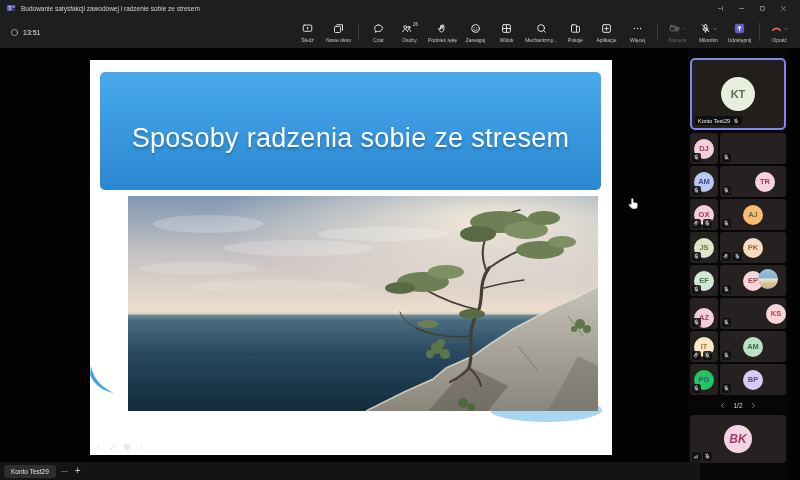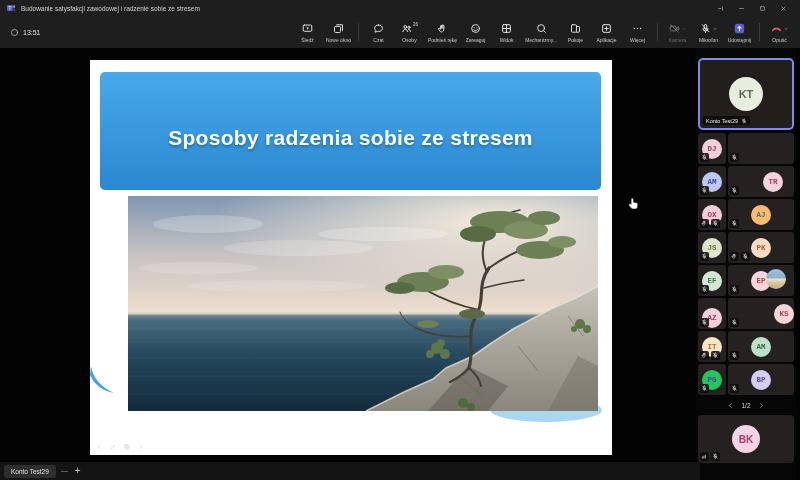--- a/index.html
+++ b/index.html
@@ -31,53 +31,53 @@
   .tbadge{font-size:4.5px;color:#d8d8d8;margin-top:-1px;}
   .chev{color:#ababab;margin-top:3px;}
   .tsep{width:1px;height:18px;background:#3d3d3d;margin:4px 4px 0;}
 
   
   .stage{position:absolute;top:48px;left:0;width:700px;height:414px;background:#030303;}
   .slide{position:absolute;left:90px;top:12px;width:522px;height:395px;background:#ffffff;}
   .slide-header{position:absolute;left:10px;top:12px;width:501px;height:118px;border-radius:5px;
     background:linear-gradient(180deg,var(--blue-top),var(--blue-bottom));
     display:flex;align-items:center;justify-content:center;z-index:2;}
-  .slide-title{color:#fff;font-size:21px;letter-spacing:.3px;padding-top:14px;
-    text-shadow:0 1.5px 2.5px rgba(15,60,105,.45);white-space:nowrap;font-weight:bold;}
+  .slide-title{color:#fff;font-size:27px;letter-spacing:.3px;padding-top:14px;
+    text-shadow:0 1.5px 2.5px rgba(15,60,105,.45);white-space:nowrap;}
   .photo{position:absolute;left:38px;top:136px;width:470px;height:215px;overflow:hidden;z-index:2;}
   .photo svg{width:470px;height:215px;display:block;}
   .swoosh{position:absolute;left:0;top:306px;width:24px;height:30px;z-index:1;}
   .swoosh-light{position:absolute;left:400px;top:338px;width:112px;height:24px;border-radius:50%;
     background:#a9d6f0;z-index:1;}
   .slide-controls{position:absolute;left:6px;bottom:5px;display:flex;gap:8px;color:#c9c9c9;z-index:3;}
   .cursor{position:absolute;left:628px;top:148px;width:11px;height:13px;z-index:6;}
 
   
-  .sidebar{position:absolute;right:4px;top:48px;width:100px;height:432px;background:#060606;box-sizing:border-box;}
+  .sidebar{position:absolute;right:12px;top:48px;width:100px;height:432px;background:#060606;box-sizing:border-box;}
   .featured{position:relative;height:72px;margin:10px 2px 3px;border:2px solid var(--active-border);
     border-radius:5px;background:#211e1c;display:flex;align-items:center;justify-content:center;box-sizing:border-box;}
   .pavatar{display:flex;align-items:center;justify-content:center;border-radius:50%;font-weight:bold;}
   .pavatar.big{width:34px;height:34px;font-size:11px;}
   .namepill{position:absolute;left:3px;bottom:3px;background:rgba(8,8,8,.68);border-radius:3px;
     padding:1.5px 3px;display:flex;align-items:center;gap:2.5px;font-size:5.5px;color:#f0f0f0;white-space:nowrap;}
   .namepill .icn{color:#e6e6e6;}
   .pgrid{display:grid;grid-template-columns:1fr 1fr;gap:2px;margin:0 2px;}
   .ptile{position:relative;height:31px;background:#242120;border-radius:3px;
     display:flex;align-items:center;justify-content:center;}
-  .pgrid .pavatar{width:20px;height:20px;font-size:7.5px;font-family:Liberation Mono, monospace;}
+  .pgrid .pavatar{width:20px;height:20px;font-size:7.5px;}
   .pavatar.photo{background:linear-gradient(180deg,#9fc3dc 0%,#86b4d2 42%,#e9e2cf 52%,#d9c49b 70%,#c4ad84 100%);}
   .badges{position:absolute;left:2px;bottom:2px;display:flex;gap:2px;}
   .pbadge{width:9px;height:9px;background:rgba(14,14,14,.88);border-radius:2px;
     display:flex;align-items:center;justify-content:center;color:#e9e9e9;}
   .pbadge svg{width:6.5px;height:6.5px;}
   .pager{height:14px;display:flex;align-items:center;justify-content:center;gap:7px;color:#d8d8d8;margin-top:3px;}
   .pcount{font-size:6.5px;}
   .selftile{position:relative;height:48px;margin:3px 2px 0;background:#242120;border-radius:4px;
     display:flex;align-items:center;justify-content:center;}
-  .pavatar.med{width:28px;height:28px;font-size:10px;}
+  .pavatar.med{width:28px;height:28px;font-size:12px;font-style:italic;}
 
   
   .bottombar{position:absolute;left:0;bottom:0;width:700px;height:18px;background:#141414;
     display:flex;align-items:center;padding-left:4px;box-sizing:border-box;gap:5px;}
   .tab{height:13px;background:#2e2e2e;border-radius:3px;padding:0 7px;display:flex;align-items:center;
     font-size:6.5px;color:#e0e0e0;white-space:nowrap;}
   .tabsep{width:7px;height:1px;background:#5a5a5a;}
   .newtab{background:none;border:none;color:#c6c6c6;font-size:10px;line-height:1;padding:0 2px;font-family:inherit;}
 </style>
 </head>

